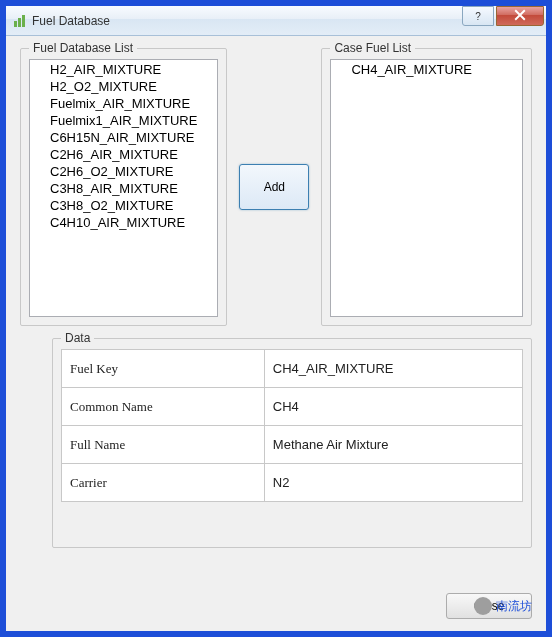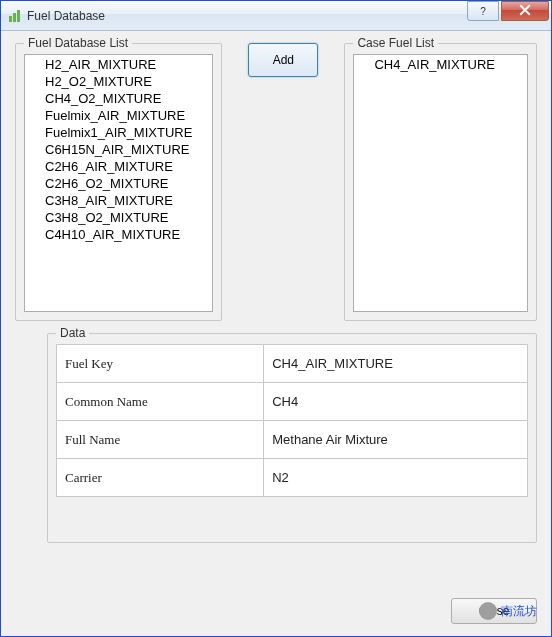--- a/index.html
+++ b/index.html
@@ -9,21 +9,21 @@
     font-size: 12px;
     background: #f0f0f0;
     width: 552px;
     height: 637px;
     overflow: hidden;
   }
   .window {
     width: 552px;
     height: 637px;
     background: #f0f0f0;
-    border: 1px solid #1d4ed8;
+    border: 6px solid #1d4ed8;
     position: relative;
     display: flex;
     flex-direction: column;
   }
   .titlebar {
     height: 30px;
     background: linear-gradient(to bottom, #f8fbff 0%, #e8eff7 45%, #d9e6f3 46%, #e3edf7 100%);
     border-bottom: 1px solid #a8c0d8;
     display: flex;
     align-items: center;
@@ -68,22 +68,22 @@
   .content {
     flex: 1;
     padding: 12px 14px 10px 14px;
     display: flex;
     flex-direction: column;
     gap: 12px;
     background: #f0f0f0;
   }
   .top-row {
     display: flex;
-    gap: 20px;
-    align-items: flex-start;
+    gap: 6px;
+    align-items: center;
   }
   .fieldset {
     border: 1px solid #c8c8c8;
     border-radius: 2px;
     padding: 10px 8px 8px 8px;
     position: relative;
     background: #f0f0f0;
   }
   .fieldset-label {
     position: absolute;
@@ -119,21 +119,21 @@
   }
   .middle-col {
     display: flex;
     align-items: center;
     justify-content: center;
     flex: 0 0 auto;
     padding: 0 6px;
   }
   .add-btn {
     width: 70px;
-    height: 34px;
+    height: 46px;
     background: linear-gradient(to bottom, #f2f7fc, #dce9f6);
     border: 1px solid #3c7fb1;
     border-radius: 3px;
     font-size: 12px;
     color: #000;
     cursor: pointer;
     box-shadow: 0 0 2px rgba(60,127,177,0.5);
   }
   .data-fieldset {
     flex: 0 0 auto;
@@ -229,21 +229,20 @@
   <div class="content">
 
     <div class="top-row">
 
       <div class="fieldset fuel-db">
         <div class="fieldset-label">Fuel Database List</div>
         <div class="listbox" id="fuel-db-list">
           <div class="listbox-items" id="fuel-db-items">
               <div class="listbox-item">H2_AIR_MIXTURE</div>
               <div class="listbox-item">H2_O2_MIXTURE</div>
-              <div class="listbox-item">CH4_O2_MIXTURE</div>
               <div class="listbox-item">Fuelmix_AIR_MIXTURE</div>
               <div class="listbox-item">Fuelmix1_AIR_MIXTURE</div>
               <div class="listbox-item">C6H15N_AIR_MIXTURE</div>
               <div class="listbox-item">C2H6_AIR_MIXTURE</div>
               <div class="listbox-item">C2H6_O2_MIXTURE</div>
               <div class="listbox-item">C3H8_AIR_MIXTURE</div>
               <div class="listbox-item">C3H8_O2_MIXTURE</div>
               <div class="listbox-item">C4H10_AIR_MIXTURE</div>
             </div>
         </div>

